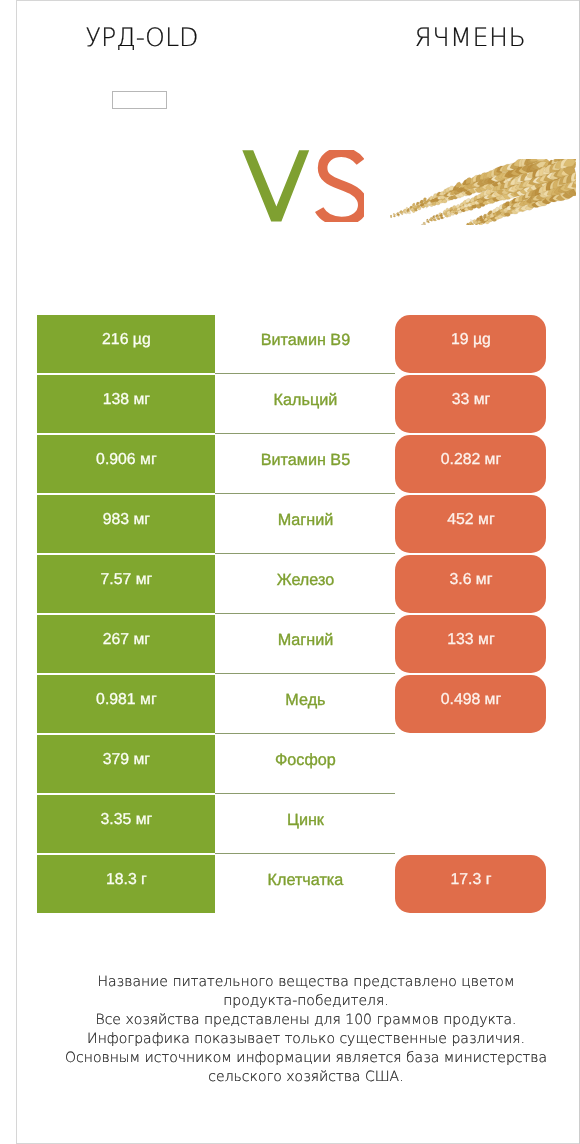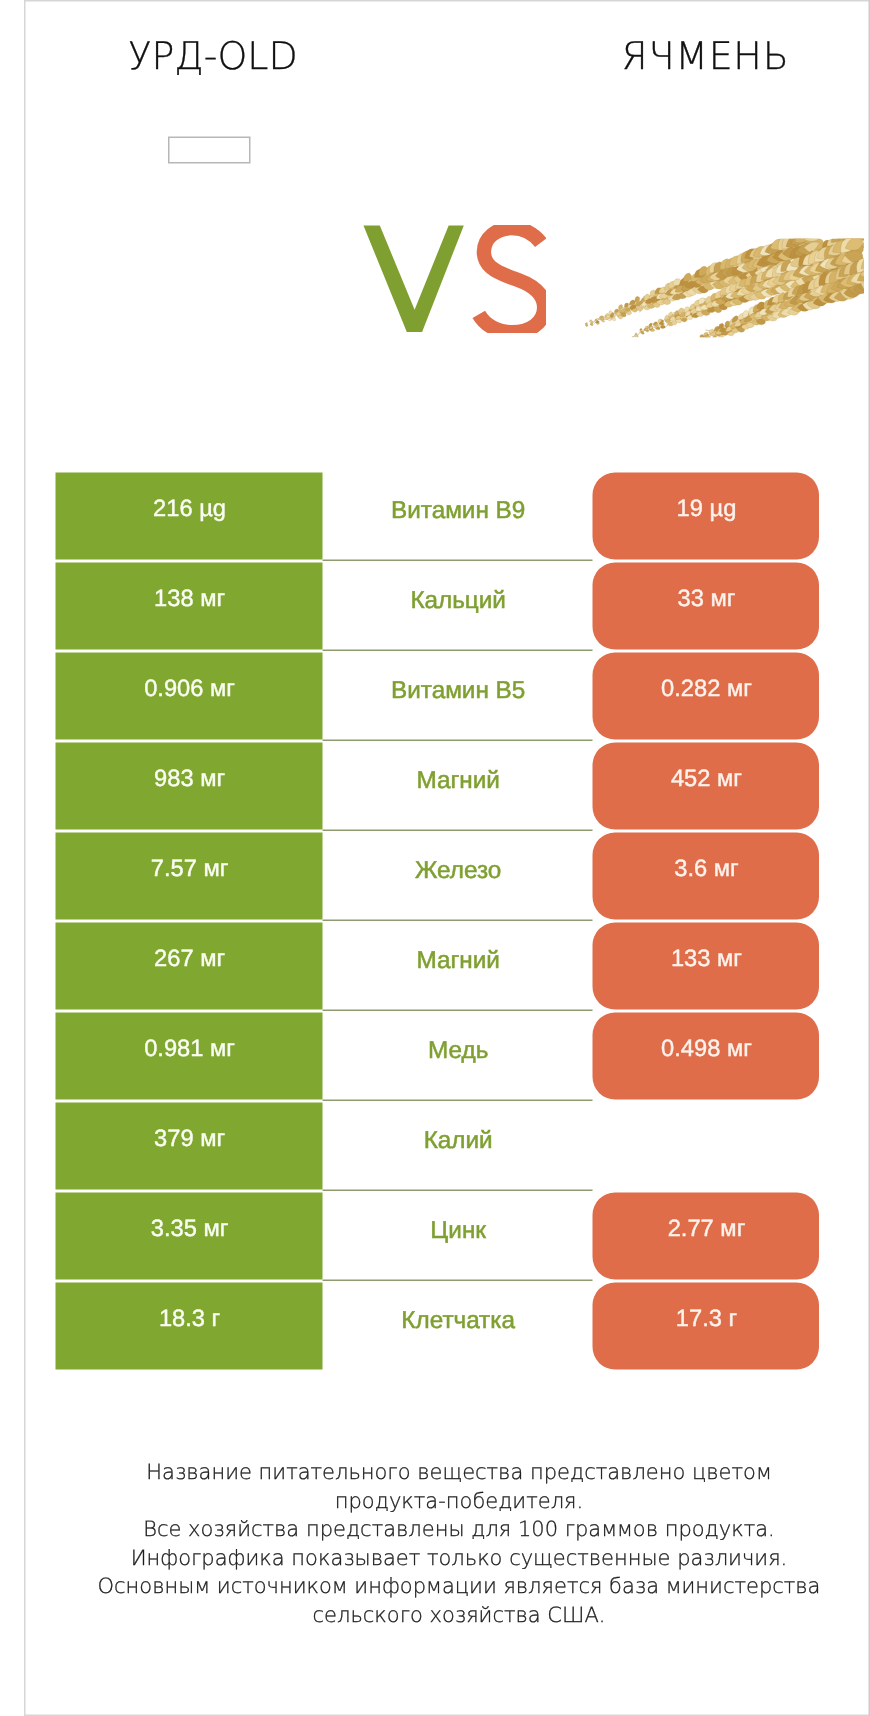--- a/index.html
+++ b/index.html
@@ -796,26 +796,25 @@
         <div class="cell c-mid fg-green">Магний</div>
         <div class="cell c-right bg-orange">133 мг</div>
       </div>
       <div class="row">
         <div class="cell c-left bg-green">0.981 мг</div>
         <div class="cell c-mid fg-green">Медь</div>
         <div class="cell c-right bg-orange">0.498 мг</div>
       </div>
       <div class="row">
         <div class="cell c-left bg-green">379 мг</div>
-        <div class="cell c-mid fg-green">Калий</div>
+        <div class="cell c-mid fg-green">Фосфор</div>
       </div>
       <div class="row">
         <div class="cell c-left bg-green">3.35 мг</div>
         <div class="cell c-mid fg-green">Цинк</div>
-        <div class="cell c-right bg-orange">2.77 мг</div>
       </div>
       <div class="row">
         <div class="cell c-left bg-green">18.3 г</div>
         <div class="cell c-mid fg-green">Клетчатка</div>
         <div class="cell c-right bg-orange">17.3 г</div>
       </div>
     </div>
 
   <div class="foot" id="foot">
       <div>Название питательного вещества представлено цветом</div>

